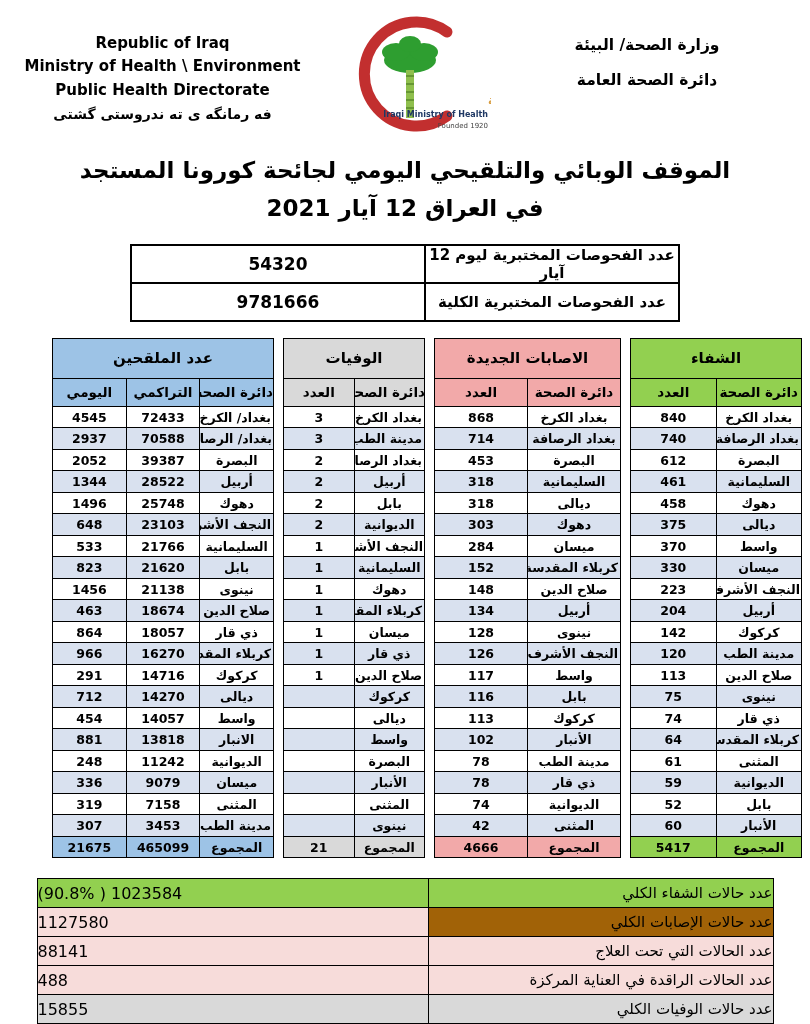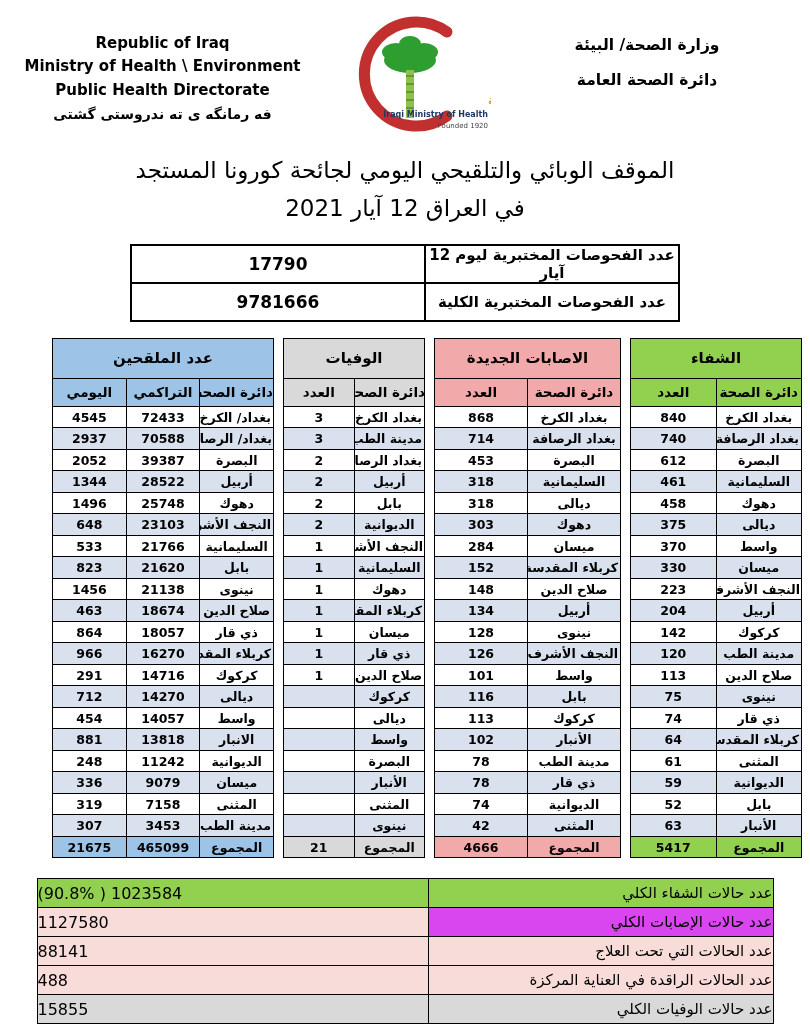--- a/index.html
+++ b/index.html
@@ -10,21 +10,21 @@
     color: #000;
     overflow: hidden;
   }
   
   .header { display: flex; padding: 12px 10px 0 10px; align-items: flex-start; }
   .hdr-english { width: 305px; text-align: center; font-weight: bold; font-size: 15px; line-height: 1.55; padding-top: 20px; }
   .hdr-kurdish { font-size: 14px; direction: rtl; margin-top: 2px; }
   .hdr-logo { width: 165px; margin-left: 14px; display: flex; justify-content: center; }
   .hdr-arabic { flex: 1; text-align: center; font-weight: bold; font-size: 15.5px; direction: rtl; padding-top: 16px; line-height: 2.25; }
   
-  .title { text-align: center; font-weight: normal; font-size: 23px; direction: rtl; margin-top: 14px; line-height: 1.65; }
+  .title { text-align: center; font-weight: bold; font-size: 23px; direction: rtl; margin-top: 14px; line-height: 1.65; }
   
   table { border-collapse: collapse; }
   .tests { width: 550px; margin: 16px auto 0; direction: rtl; }
   .tests td { border: 2px solid #000; height: 38px; text-align: center; font-weight: bold; }
   .tests .t-label { width: 255px; font-size: 15px; }
   .tests .t-value { width: 295px; font-size: 17px; }
   
   .stat-row { display: flex; direction: rtl; justify-content: center; gap: 9px; margin-top: 16px; align-items: flex-start; }
   .stat { direction: rtl; table-layout: fixed; }
   .stat th, .stat td { border: 1.2px solid #000; text-align: center; font-weight: bold; white-space: nowrap; overflow: hidden; }
@@ -87,21 +87,21 @@
 
 <div class="title">
   <div>الموقف الوبائي والتلقيحي اليومي لجائحة كورونا المستجد</div>
   <div>في العراق  12  آيار 2021</div>
 </div>
 
 <table class="tests">
   <tbody>
       <tr>
     <td class="t-label">عدد الفحوصات المختبرية  ليوم 12 آيار</td>
-    <td class="t-value" dir="ltr">17790</td>
+    <td class="t-value" dir="ltr">54320</td>
   </tr>
   <tr>
     <td class="t-label">عدد الفحوصات المختبرية الكلية</td>
     <td class="t-value" dir="ltr">9781666</td>
   </tr>
 </tbody>
   </table>
 
 <div class="stat-row">
     <table class="stat id-recoveries">
@@ -184,21 +184,21 @@
         <tr class="stripe">
           <td>الديوانية</td>
           <td>59</td>
         </tr>
         <tr>
           <td>بابل</td>
           <td>52</td>
         </tr>
         <tr class="stripe">
           <td>الأنبار</td>
-          <td>63</td>
+          <td>60</td>
         </tr>
         <tr>
           <td style="background: rgb(146, 208, 80);">المجموع</td>
           <td style="background: rgb(146, 208, 80);">5417</td>
         </tr>
       </tbody>
     </table>
     <table class="stat id-infections">
       <tbody>
         <tr class="t-title">
@@ -251,21 +251,21 @@
         <tr>
           <td>نينوى</td>
           <td>128</td>
         </tr>
         <tr class="stripe">
           <td>النجف الأشرف</td>
           <td>126</td>
         </tr>
         <tr>
           <td>واسط</td>
-          <td>101</td>
+          <td>117</td>
         </tr>
         <tr class="stripe">
           <td>بابل</td>
           <td>116</td>
         </tr>
         <tr>
           <td>كركوك</td>
           <td>113</td>
         </tr>
         <tr class="stripe">
@@ -508,21 +508,21 @@
     </table>
   </div>
 
 <table class="summary">
     <tbody>
       <tr>
         <td class="s-label" style="background: rgb(146, 208, 80);">عدد حالات الشفاء الكلي</td>
         <td class="s-value" dir="ltr" style="background: rgb(146, 208, 80);">(90.8% ) 1023584</td>
       </tr>
       <tr>
-        <td class="s-label" style="background: #d946ef;">عدد حالات الإصابات الكلي</td>
+        <td class="s-label" style="background: #a16207;">عدد حالات الإصابات الكلي</td>
         <td class="s-value" dir="ltr" style="background: rgb(247, 220, 218);">1127580</td>
       </tr>
       <tr>
         <td class="s-label" style="background: rgb(247, 220, 218);">عدد الحالات التي تحت العلاج</td>
         <td class="s-value" dir="ltr" style="background: rgb(247, 220, 218);">88141</td>
       </tr>
       <tr>
         <td class="s-label" style="background: rgb(247, 220, 218);">عدد الحالات الراقدة في العناية المركزة</td>
         <td class="s-value" dir="ltr" style="background: rgb(247, 220, 218);">488</td>
       </tr>

